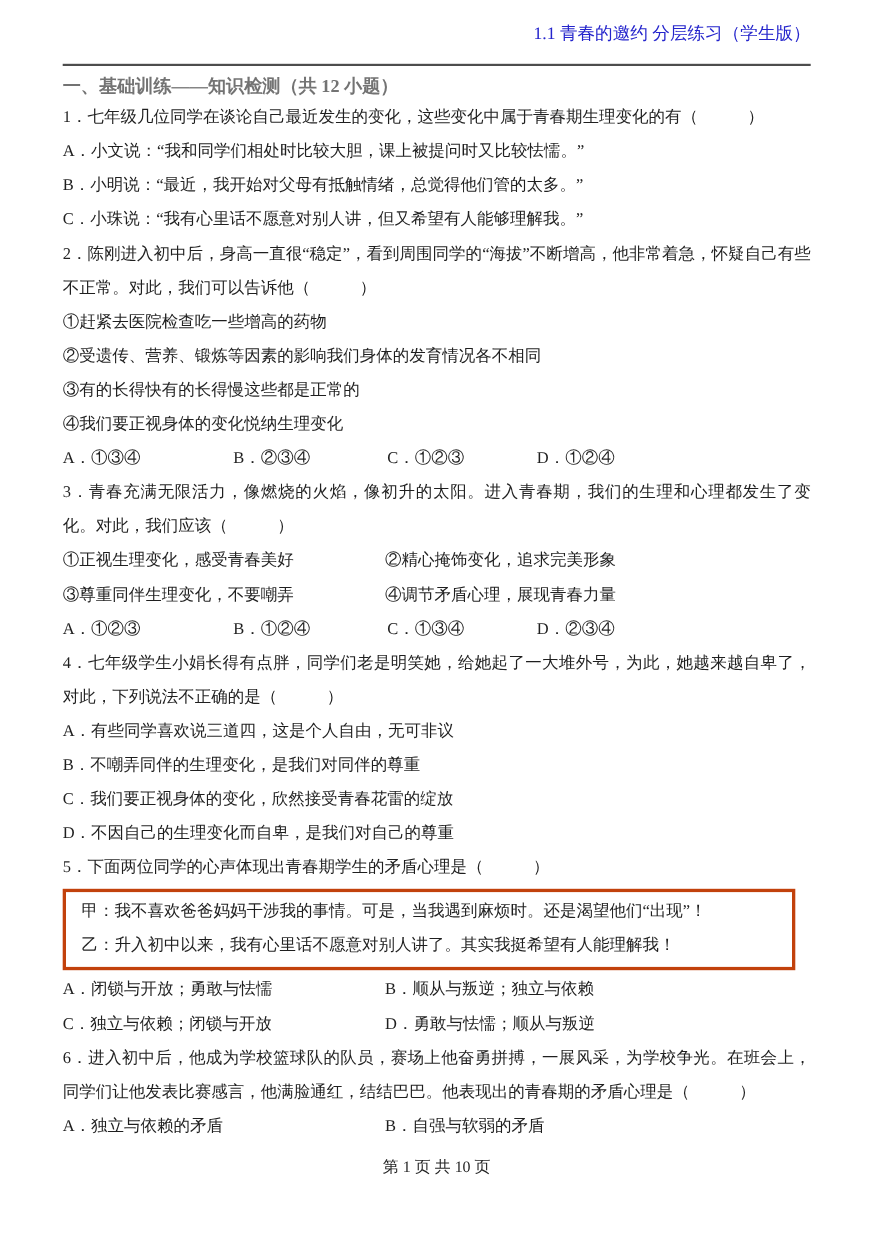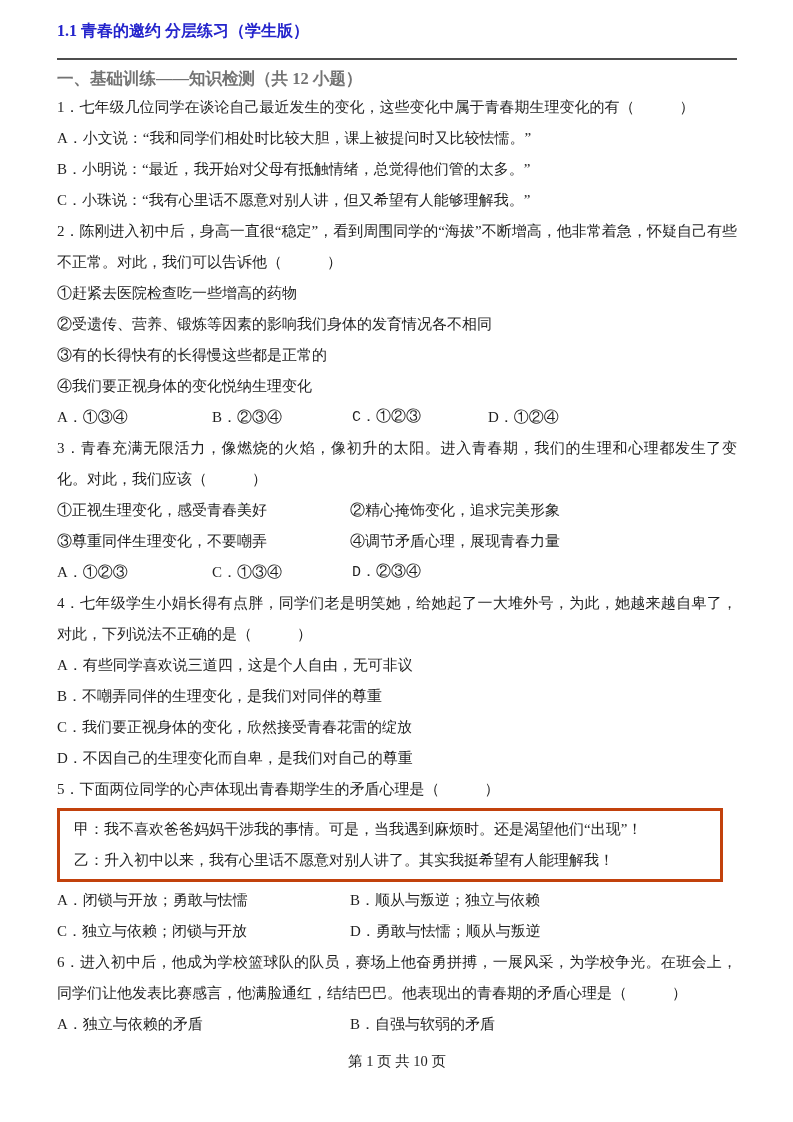--- a/index.html
+++ b/index.html
@@ -13,23 +13,23 @@
     height: 1122px;
     box-sizing: border-box;
     padding: 20px 56px 0 57px;
     background: #ffffff;
     font-family: "Liberation Serif", "DejaVu Serif", serif;
     font-size: 15px;
     color: #1f1f1f;
     overflow: hidden;
   }
   .title {
-    text-align: left;
+    text-align: right;
     font-size: 16px;
-    font-weight: bold;
+    font-weight: normal;
     color: #2424cc;
     line-height: 22px;
   }
   .rule {
     border: none;
     border-top: 2px solid #4d4d4d;
     margin: 16px 0 0 0;
   }
   .section-header {
     font-size: 16.5px;
@@ -42,21 +42,21 @@
     line-height: 31px;
     text-align: justify;
     text-justify: inter-ideograph;
   }
   .row {
     display: flex;
     line-height: 31px;
   }
   .row4 span:nth-child(1) { width: 155px; }
   .row4 span:nth-child(2) { width: 140px; }
-  .row4 span:nth-child(3) { width: 136px; font-family: Liberation Mono, monospace; }
+  .row4 span:nth-child(3) { width: 136px; }
   .row2 span:nth-child(1) { width: 293px; }
   .dialog-box {
     box-sizing: border-box;
     border: 3px solid #c2410c;
     margin: 3px 14px 3px 0;
     padding: 3px 14px;
   }
   .dialog-box .line {
     line-height: 31px;
     text-align: left;
@@ -101,20 +101,21 @@
   <div class="row row2">
     <span>①正视生理变化，感受青春美好</span>
     <span>②精心掩饰变化，追求完美形象</span>
   </div>
   <div class="row row2">
     <span>③尊重同伴生理变化，不要嘲弄</span>
     <span>④调节矛盾心理，展现青春力量</span>
   </div>
   <div class="row row4">
     <span>A．①②③</span>
+    <span>B．①②④</span>
     <span>C．①③④</span>
     <span>D．②③④</span>
   </div>
 
   <div class="line">4．七年级学生小娟长得有点胖，同学们老是明笑她，给她起了一大堆外号，为此，她越来越自卑了，对此，下列说法不正确的是（　　　）</div>
   <div class="line">A．有些同学喜欢说三道四，这是个人自由，无可非议</div>
   <div class="line">B．不嘲弄同伴的生理变化，是我们对同伴的尊重</div>
   <div class="line">C．我们要正视身体的变化，欣然接受青春花雷的绽放</div>
   <div class="line">D．不因自己的生理变化而自卑，是我们对自己的尊重</div>
 

